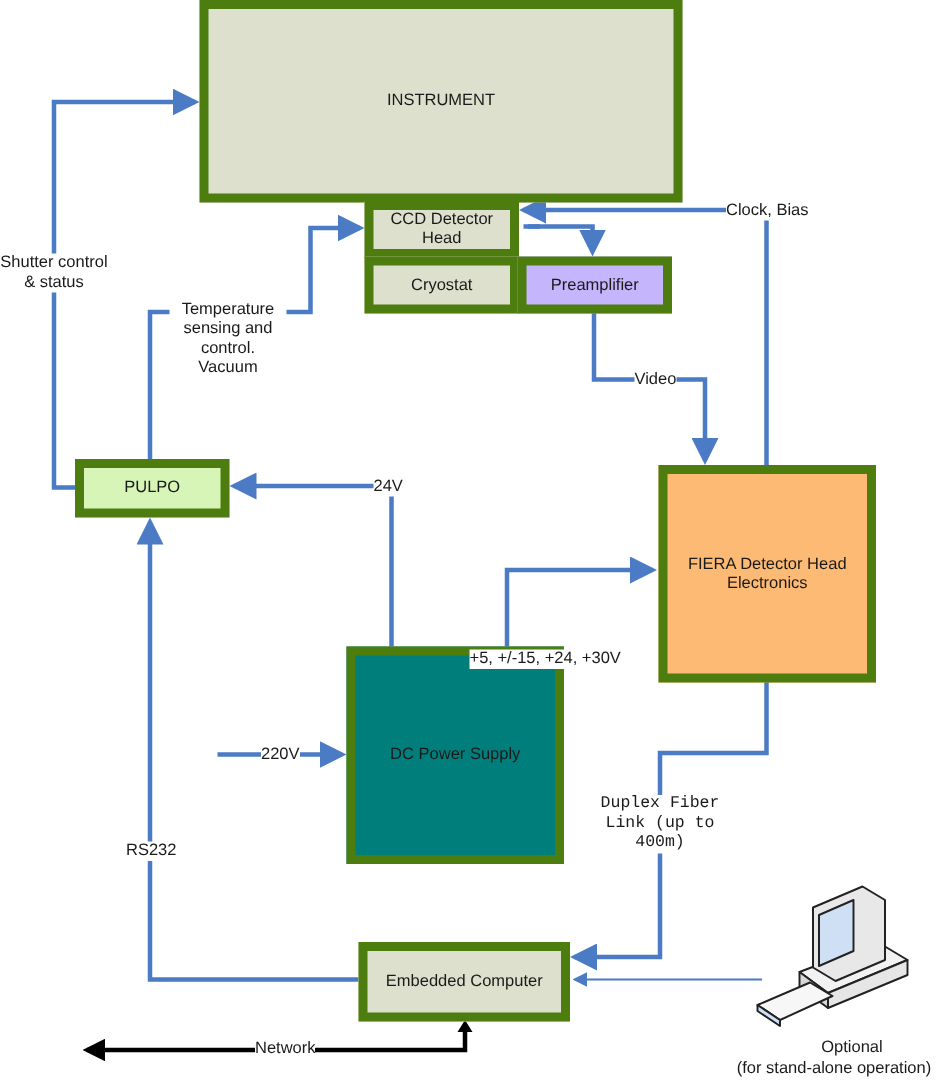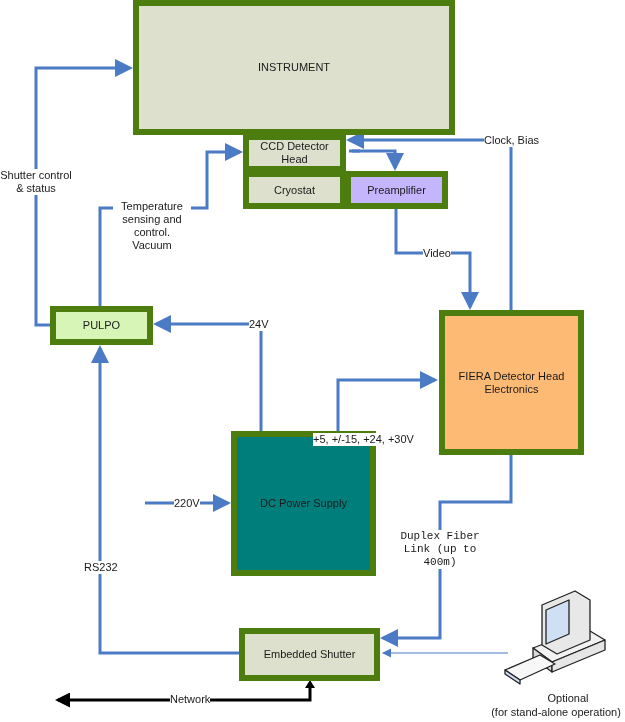--- a/index.html
+++ b/index.html
@@ -87,21 +87,21 @@
 <div class="box green" style="left:50px;top:306px;width:103px;height:39px;">
   <span>PULPO</span>
 </div>
 <div class="box blue" style="left:439px;top:310px;width:145px;height:145px;">
   <span style="width:120px;">FIERA Detector Head Electronics</span>
 </div>
 <div class="box teal" style="left:231px;top:431px;width:145px;height:145px;">
   <span>DC Power Supply</span>
 </div>
 <div class="box tan" style="left:239px;top:628px;width:141px;height:53px;">
-  <span>Embedded Shutter</span>
+  <span>Embedded Computer</span>
 </div>
 
 <div class="lbl" style="left:0;top:143px;width:72px;white-space:normal;margin-top:26px;">Shutter control &amp; status</div>
 <div class="lbl" style="left:113px;top:200px;width:78px;white-space:normal;">Temperature sensing and control. Vacuum</div>
 <div class="lbl" style="left:484px;top:134px;">Clock, Bias</div>
 <div class="lbl" style="left:423px;top:247px;">Video</div>
 <div class="lbl" style="left:249px;top:318px;">24V</div>
 <div class="lbl" style="left:313px;top:393px;margin-top:40px;">+5, +/-15, +24, +30V</div>
 <div class="lbl" style="left:174px;top:497px;text-align:right;">220V</div>
 <div class="lbl" style="left:84px;top:561px;">RS232</div>

